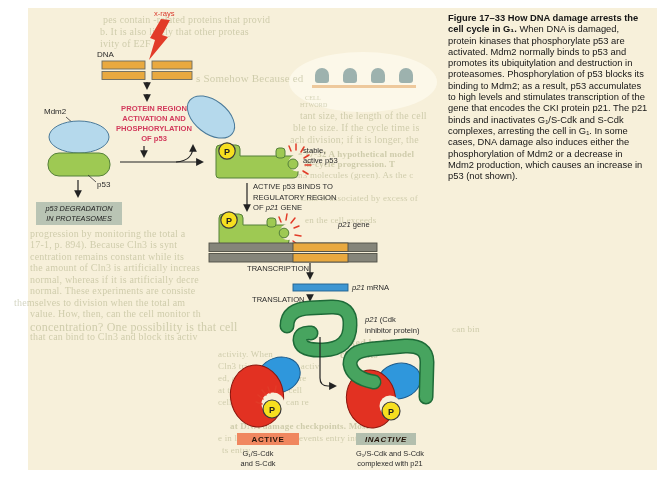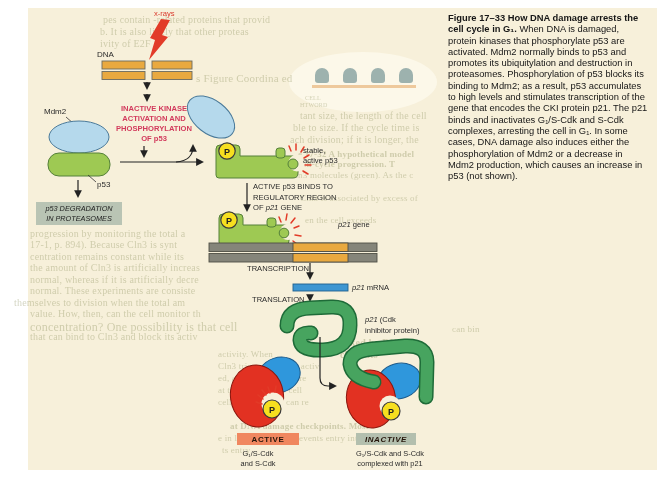--- a/index.html
+++ b/index.html
@@ -42,21 +42,21 @@
     <div class="ghost-mushroom" style="left:82px;top:16px;"></div>
     <div class="ghost-mushroom" style="left:110px;top:16px;"></div>
     <div class="ghost-bar"></div>
   </div>
 
   <div class="ghost-layer">
 
   <div class="ghost-line" style="left: 103px; top: 14px; font-size: 10px;">pes contain  -related proteins that provid</div>
       <div class="ghost-line" style="left: 100px; top: 26px; font-size: 10px;">b. It is also likely that other proteas</div>
       <div class="ghost-line" style="left: 100px; top: 38px; font-size: 10px;">ivity of E2F</div>
-      <div class="ghost-line" style="left: 196px; top: 72px; font-size: 11px;">s Figure Coordina ed</div>
+      <div class="ghost-line" style="left: 196px; top: 72px; font-size: 11px;">s Somehow Because ed</div>
       <div class="ghost-line" style="left: 305px; top: 95px; font-size: 6px;">CELL</div>
       <div class="ghost-line" style="left: 300px; top: 102px; font-size: 6px;">HTWORD</div>
       <div class="ghost-line" style="left: 300px; top: 110px; font-size: 10px;">tant size, the length of the cell</div>
       <div class="ghost-line" style="left: 293px; top: 122px; font-size: 10px;">ble to size. If the cycle time is</div>
       <div class="ghost-line" style="left: 290px; top: 134px; font-size: 10px;">ach division; if it is longer, the</div>
       <div class="ghost-line" style="left: 298px; top: 149px; font-size: 9px; font-weight: bold;">e 17-32 A hypothetical model</div>
       <div class="ghost-line" style="left: 298px; top: 159px; font-size: 9px; font-weight: bold;">cell-cycle progression. T</div>
       <div class="ghost-line" style="left: 250px; top: 170px; font-size: 9px;">nd inhibit Cln3 molecules (green). As the c</div>
       <div class="ghost-line" style="left: 300px; top: 193px; font-size: 9px;">Cln3 is associated by excess of</div>
       <div class="ghost-line" style="left: 305px; top: 215px; font-size: 9px;">en the cell exceeds</div>
@@ -216,21 +216,21 @@
       <circle cx="391" cy="411" r="9" fill="#f6df1f" stroke="#3a3a3a" stroke-width="1.2"></circle>
       <text x="391" y="414.5" text-anchor="middle" font-family="Liberation Sans, sans-serif" font-size="9" font-weight="bold" fill="#222">P</text>
     </g>
   </svg>
 
   <div class="lbl" style="left:154px;top:9px;color:#d9382b;">x-rays</div>
   <div class="lbl" style="left:97px;top:50px;font-size:8px;">DNA</div>
   <div class="lbl" style="left:44px;top:107px;font-size:8px;">Mdm2</div>
 
   <div class="lbl red-text" style="left:105px;top:104px;width:98px;">
-    <div>INACTIVE KINASE</div>
+    <div>PROTEIN REGION</div>
     <div>ACTIVATION AND</div>
     <div>PHOSPHORYLATION</div>
     <div>OF p53</div>
   </div>
 
   <div class="lbl" style="left:97px;top:180px;font-size:8px;">p53</div>
 
   <div class="lbl boxed" style="left:36px;top:202px;width:82px;font-size:7.3px;font-style:italic;">
     <div>p53 DEGRADATION</div>
     <div>IN PROTEASOMES</div>

